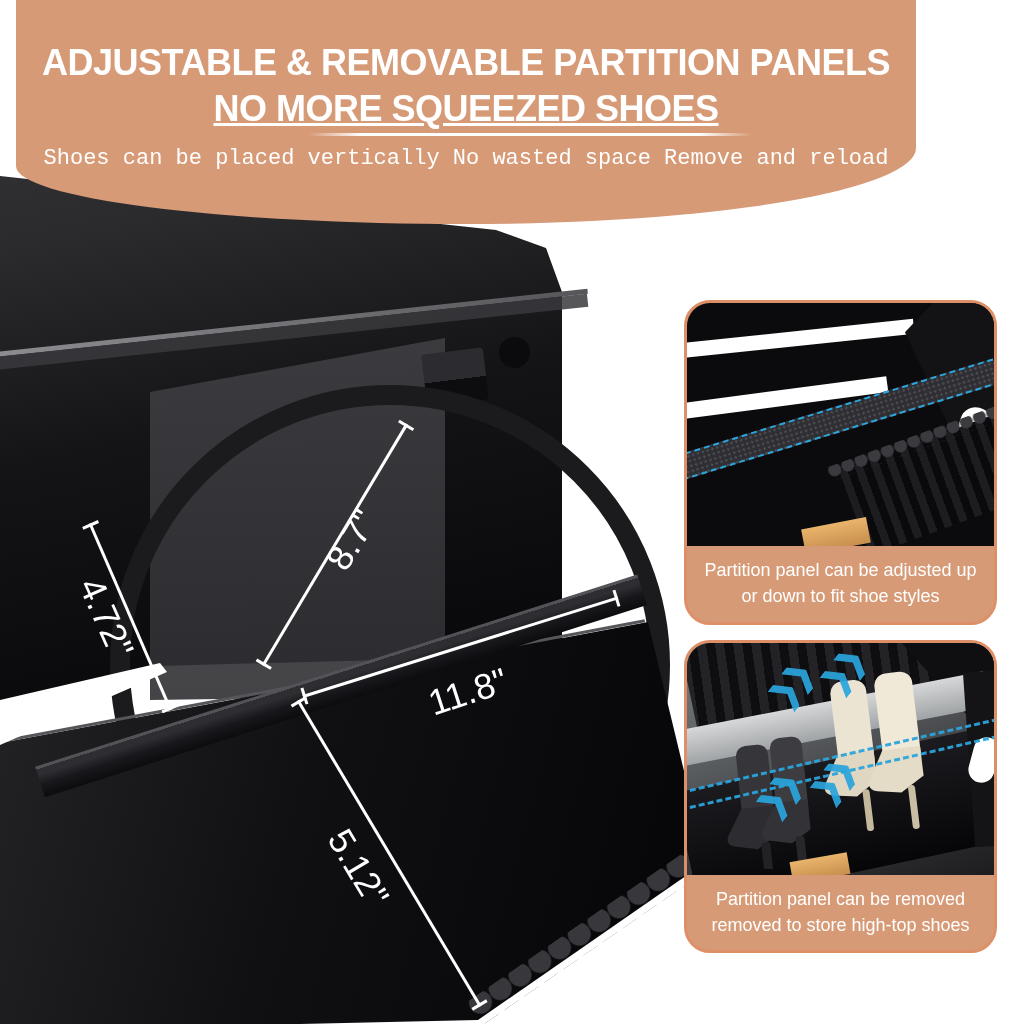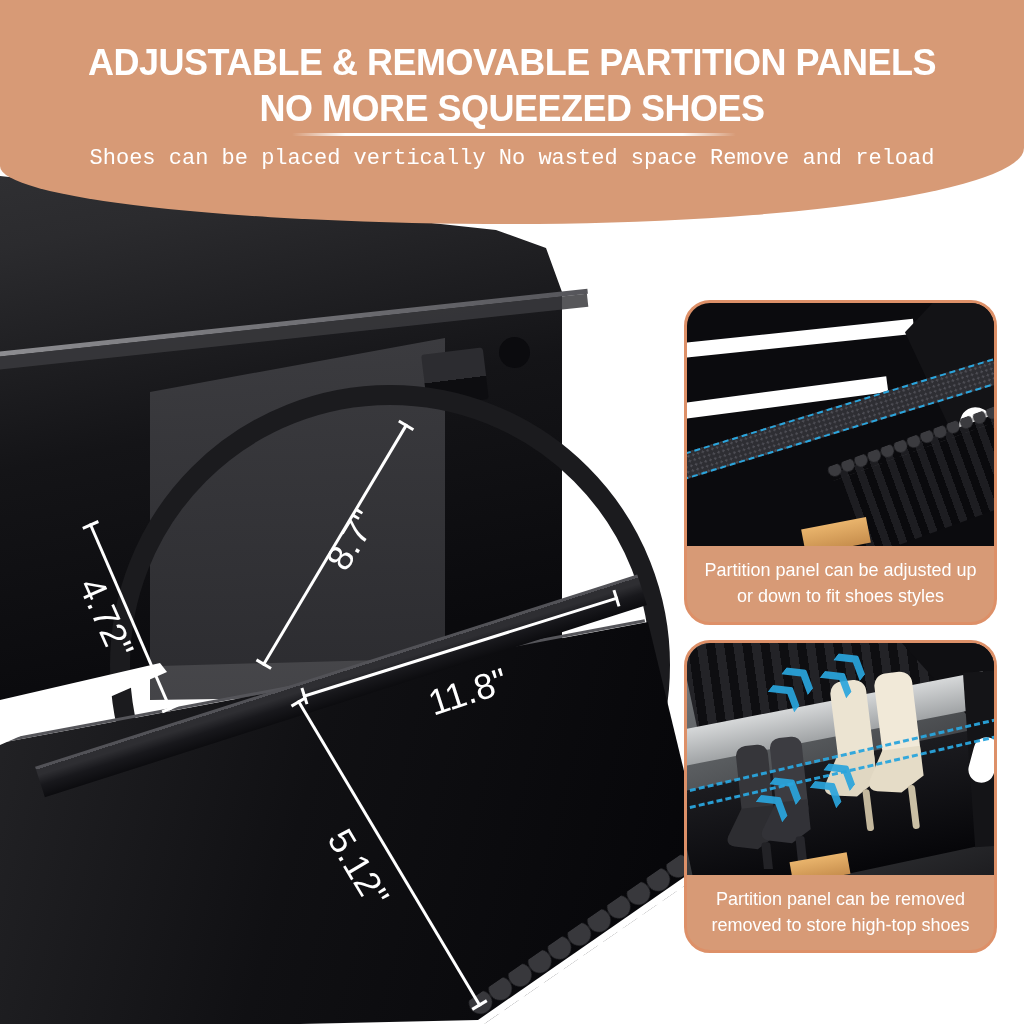--- a/index.html
+++ b/index.html
@@ -3,32 +3,32 @@
 <meta charset="utf-8">
 <style>
   html,body{margin:0;padding:0;}
   .page{
     position:relative;width:1024px;height:1024px;background:#ffffff;
     overflow:hidden;font-family:"Liberation Sans",sans-serif;
   }
 
   
   .header{
-    position:absolute;left:0;top:0;width:1024px;height:224px;
+    position:absolute;left:16px;top:0;width:900px;height:224px;
     background:var(--banner,#d79a76);
     border-bottom-left-radius:50% 58px;
     border-bottom-right-radius:50% 76px;
     z-index:30;color:#fff;text-align:center;
   }
   .title-line{
     position:absolute;left:0;width:100%;text-align:center;
     font-weight:bold;font-size:36px;letter-spacing:-0.5px;white-space:nowrap;
   }
   .t1{top:42px;}
-  .t2{top:88px;}
+  .t2{top:88px;text-decoration:underline;}
   .header-divider{
     position:absolute;left:292px;top:133px;width:444px;height:3px;
     background:linear-gradient(90deg,rgba(255,255,255,0) 0%,#fff 12%,#fff 88%,rgba(255,255,255,0) 100%);
     border-radius:2px;
   }
   .subtitle{
     position:absolute;left:0;top:146px;width:100%;text-align:center;
     font-size:22px;font-weight:normal;white-space:nowrap;font-family:Liberation Mono, monospace;
   }
 
@@ -251,21 +251,21 @@
       <div class="c1-band b2"></div>
       <div class="c1-bracket"></div>
       <div class="c1-handle"></div>
       <div class="c1-ribs"></div>
       <div class="c1-scallop"></div>
       <div class="c1-wood"></div>
       <div class="c1-bar"></div>
     </div>
     <div class="card-caption">
       <div>Partition panel can be adjusted up</div>
-      <div>or down to fit shoes styles</div>
+      <div>or down to fit shoe styles</div>
     </div>
   </div>
 
   <div class="card card2">
     <div class="card-photo">
       <div class="c2-ribs"></div>
       <div class="c2-corner"></div>
       <div class="c2-silver"></div>
       <div class="c2-surface"></div>
       <div class="c2-arm"></div>

